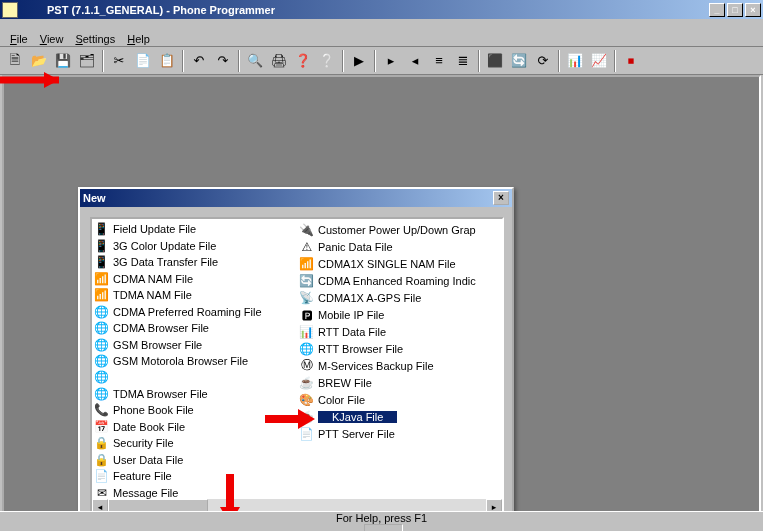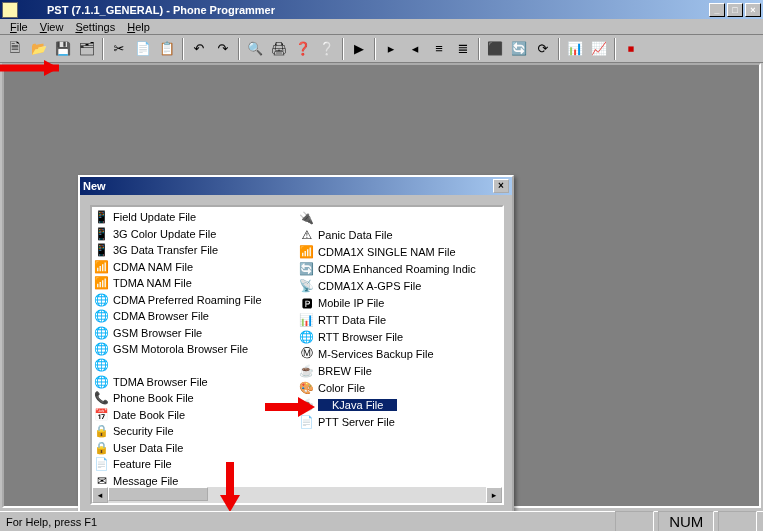--- a/index.html
+++ b/index.html
@@ -38,21 +38,21 @@
     border: 1px solid #fff;
     border-right-color: #000;
     border-bottom-color: #000;
     font-size: 9px;
     text-align: center;
     line-height: 12px;
     font-family: "Marlett","Arial";
   }
   .menu-bar {
     background: #c0c0c0;
-    height: 16px;
+    height: 28px;
     display: flex;
     align-items: flex-end;
     padding: 0 4px;
     border-bottom: 1px solid #808080;
   }
   .menu-item {
     padding: 1px 6px;
     cursor: default;
   }
   .menu-item u { text-decoration: underline; }
@@ -86,20 +86,21 @@
   .status-bar {
     position:absolute;
     bottom:0;left:0;right:0;
     height:20px;
     background:#c0c0c0;
     border-top:1px solid #fff;
     display:flex;
     align-items:center;
     padding:0 6px;
     font-size:11px;
+    flex-direction:column;
   }
   .status-text { flex:1; }
   .status-cell {
     border:1px inset #fff;
     padding:1px 10px;
     margin-left:4px;
     font-size:15px;
   }
   
   .dialog {
@@ -341,20 +342,21 @@
               <span class="lbl">Feature File</span>
             </div>
             <div class="li">
               <span class="ic">✉</span>
               <span class="lbl">Message File</span>
             </div>
           </div>
         <div class="listcol" id="col2">
             <div class="li">
               <span class="ic">🔌</span>
+              <span class="lbl">Customer Power Up/Down Grap</span>
             </div>
             <div class="li">
               <span class="ic">⚠</span>
               <span class="lbl">Panic Data File</span>
             </div>
             <div class="li">
               <span class="ic">📶</span>
               <span class="lbl">CDMA1X SINGLE NAM File</span>
             </div>
             <div class="li">

